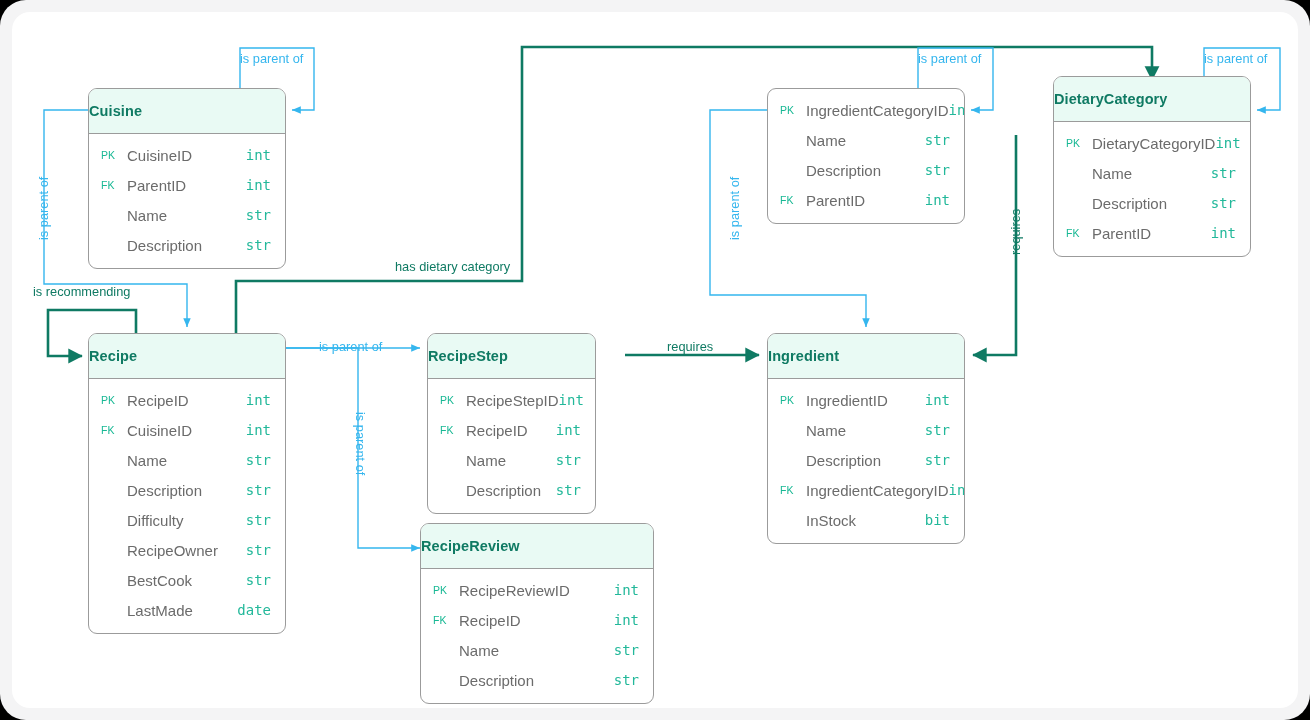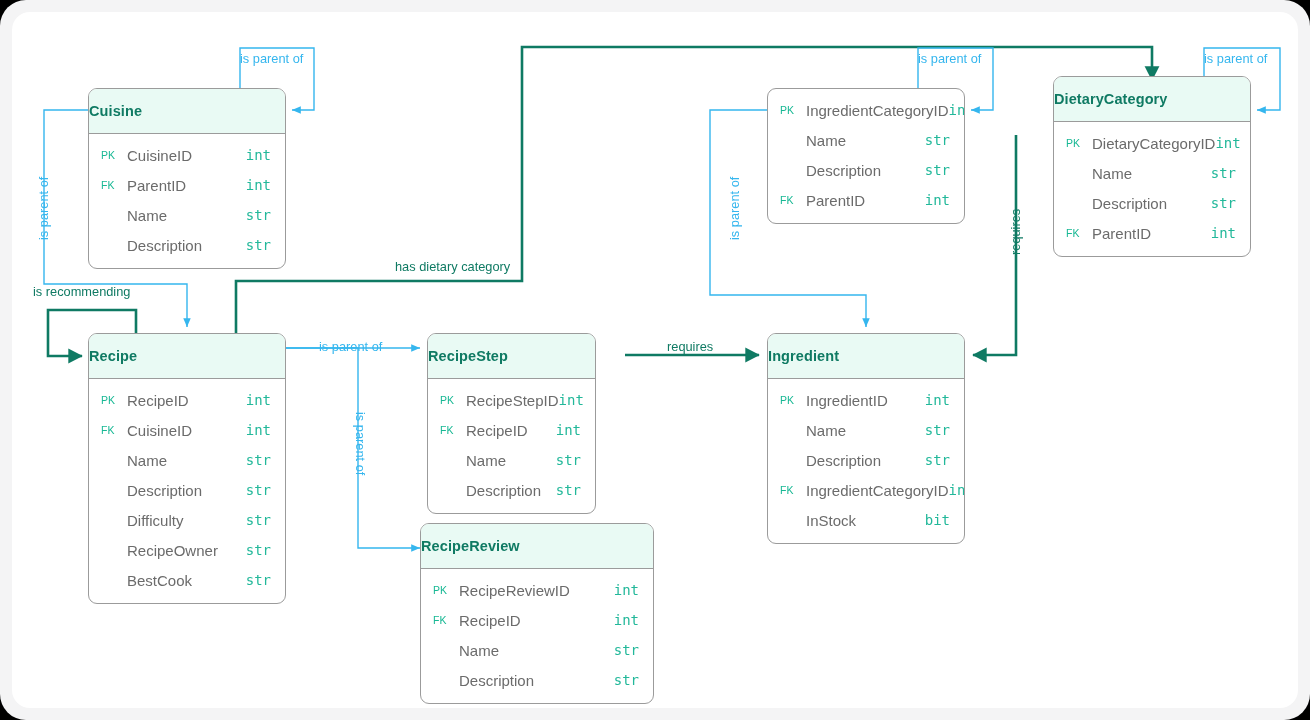--- a/index.html
+++ b/index.html
@@ -230,20 +230,25 @@
           <div class="attr">
             <span class="attr-key"></span>
             <span class="attr-name">RecipeOwner</span>
             <span class="attr-type">str</span>
           </div>
           <div class="attr">
             <span class="attr-key"></span>
             <span class="attr-name">BestCook</span>
             <span class="attr-type">str</span>
           </div>
+          <div class="attr">
+            <span class="attr-key"></span>
+            <span class="attr-name">LastMade</span>
+            <span class="attr-type">date</span>
+          </div>
         </div>
       </div>
       <div class="entity" style="left: 427px; top: 333px; width: 169px;">
         <div class="entity-header">
           <div class="entity-title">RecipeStep</div>
         </div>
         <div class="entity-body">
           <div class="attr">
             <span class="attr-key">PK</span>
             <span class="attr-name">RecipeStepID</span>

